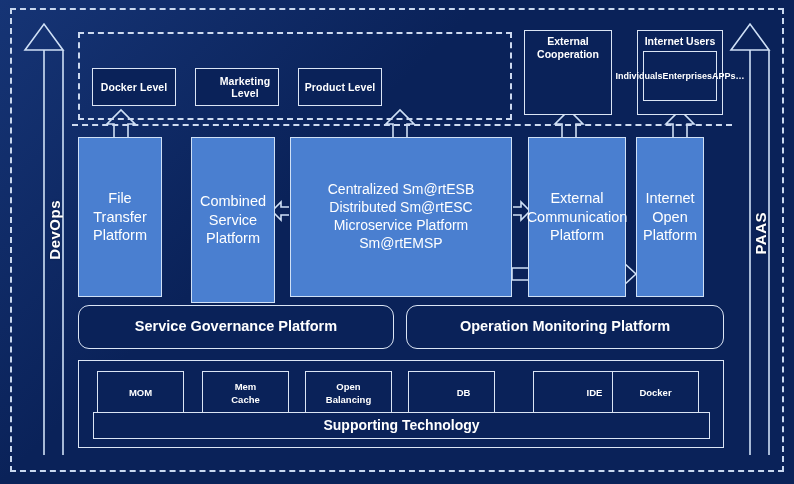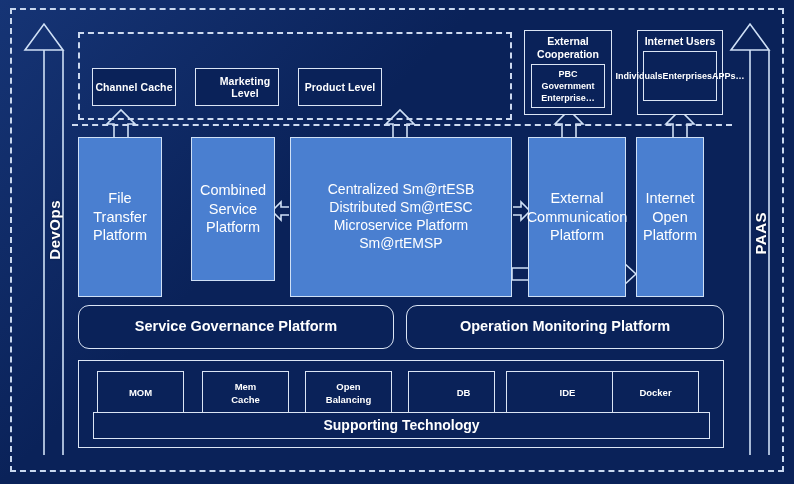--- a/index.html
+++ b/index.html
@@ -141,50 +141,49 @@
 
     <path class="harrow" d="M 289 207 L 281 207 L 281 202 L 272 211 L 281 220 L 281 215 L 289 215"></path>
 
     <path class="harrow" d="M 513 207 L 521 207 L 521 202 L 530 211 L 521 220 L 521 215 L 513 215"></path>
 
     <path class="harrow" d="M 512 268 L 624 268 L 624 263 L 636 274 L 624 285 L 624 280 L 512 280 Z"></path>
   </svg>
 
   <div class="abs dashed-group" style="left:78px; top:32px; width:434px; height:88px;"></div>
 
-  <div class="abs dark-box lvl-label" style="left:92px; top:68px; width:84px; height:38px;">Channel Cache</div>
+  <div class="abs dark-box lvl-label" style="left:92px; top:68px; width:84px; height:38px;">Docker Level</div>
   <div class="abs dark-box lvl-label" style="left:195px; top:68px; width:84px; height:38px;padding-left:16px;">Marketing Level</div>
   <div class="abs dark-box lvl-label" style="left:298px; top:68px; width:84px; height:38px;">Product Level</div>
 
   <div class="abs ext-wrap" style="left:524px; top:30px; width:88px; height:85px;">
     <div class="ext-head ext-title">
       <span>External</span><br>
       <span>Cooperation</span>
     </div>
-    <div class="ext-inner ext-sub" style="width:72px; height:42px; margin-top:4px;">PBC Government Enterprise…</div>
   </div>
 
   <div class="abs ext-wrap" style="left:637px; top:30px; width:86px; height:85px;">
     <div class="ext-head ext-title">Internet Users</div>
     <div class="ext-inner ext-sub" style="width:72px; height:48px; margin-top:3px; flex-direction:row;">
       <span>Individuals</span>
       <span>Enterprises</span>
       <span>APPs…</span>
     </div>
   </div>
 
   <div class="abs" style="left:72px; top:124px; width:660px; height:0; border-top:2px dashed #cddaf0;"></div>
 
   <div class="abs plat-box" style="left:78px; top:137px; width:84px; height:160px; flex-direction:column;">
     <span>File</span>
     <span>Transfer</span>
     <span>Platform</span>
   </div>
 
-  <div class="abs plat-box" style="left:191px; top:137px; width:84px; height:144px; flex-direction:column;">
+  <div class="abs plat-box" style="left:191px; top:137px; width:84px; height:166px; flex-direction:column;">
     <span>Combined</span>
     <span>Service</span>
     <span>Platform</span>
   </div>
 
   <div class="abs plat-box" style="left:290px; top:137px; width:222px; height:160px; flex-direction:column; font-size:14px;">
     <span>Centralized Sm@rtESB</span>
     <span>Distributed Sm@rtESC</span>
     <span>Microservice Platform Sm@rtEMSP</span>
   </div>
@@ -213,21 +212,21 @@
     <span>Mem</span>
     <span>Cache</span>
   </div>
   <div class="abs dark-box tech-label" style="left:305px; top:371px; width:87px; height:45px; flex-direction:column;">
     <span>Open</span>
     <span>Balancing</span>
   </div>
   <div class="abs dark-box tech-label" style="left:408px; top:371px; width:87px; height:45px; flex-direction:column;padding-left:24px;">
     <span>DB</span>
   </div>
-  <div class="abs dark-box tech-label" style="left:506px; top:371px; width:107px; height:45px; flex-direction:column;padding-left:16px;">
+  <div class="abs dark-box tech-label" style="left:533px; top:371px; width:107px; height:45px; flex-direction:column;padding-left:16px;">
     <span>IDE</span>
   </div>
   <div class="abs dark-box tech-label" style="left:612px; top:371px; width:87px; height:45px; flex-direction:column;">
     <span>Docker</span>
   </div>
 
   <div class="abs dark-box support-label" style="left:93px; top:412px; width:617px; height:27px; border:1.6px solid #dbe5f5;">Supporting Technology</div>
 
   <span class="side-label" style="left:46px; top:200px;">DevOps</span>
   <span class="side-label" style="left:752px; top:212px;">PAAS</span>

